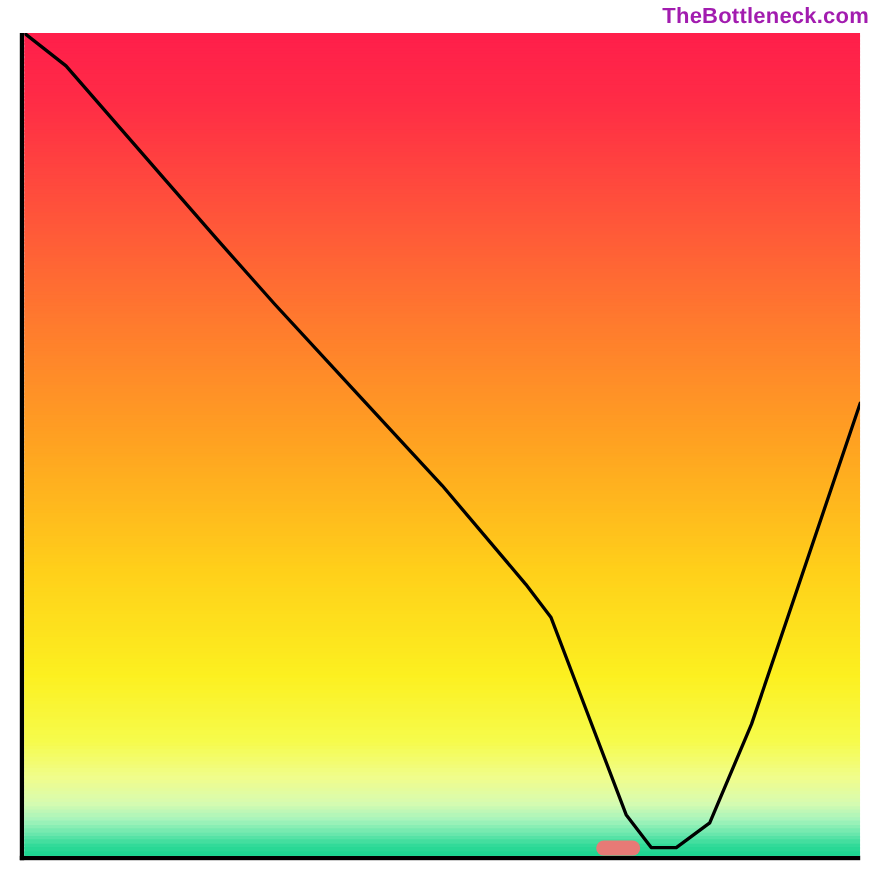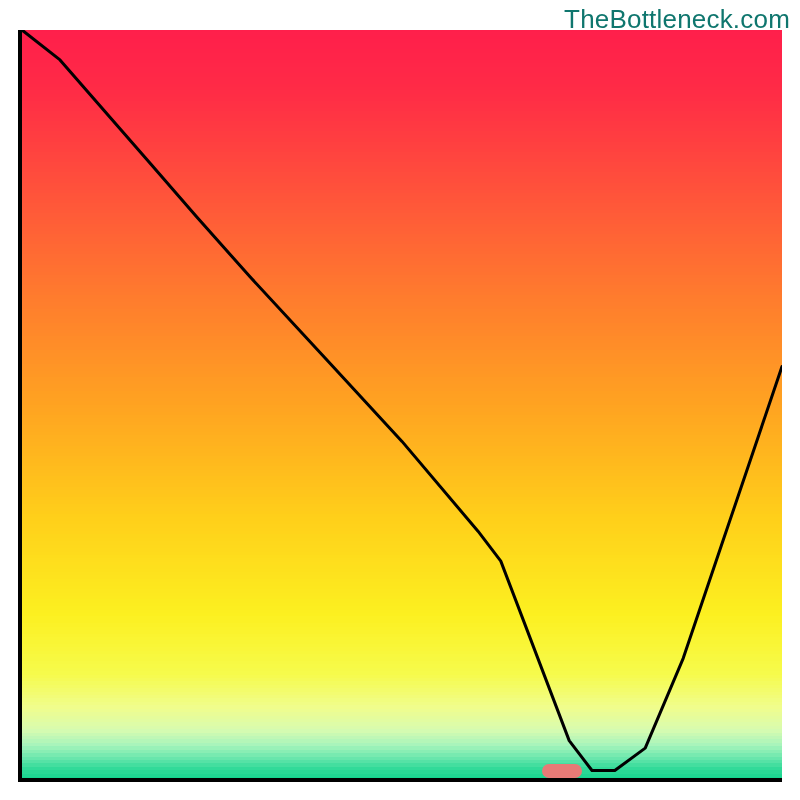--- a/index.html
+++ b/index.html
@@ -13,23 +13,23 @@
   }
   .container {
     position: relative;
     width: 800px;
     height: 800px;
   }
   .watermark {
     position: absolute;
     top: 4px;
     right: 10px;
-    font-size: 26px;
-    font-weight: 400;
-    color: #0f766e;
+    font-size: 20px;
+    font-weight: 700;
+    color: #a21caf;
     letter-spacing: 0.2px;
     z-index: 5;
   }
   .plot-frame {
     position: absolute;
     left: 18px;
     top: 30px;
     width: 764px;
     height: 752px;
     border-left: 4px solid #000;

